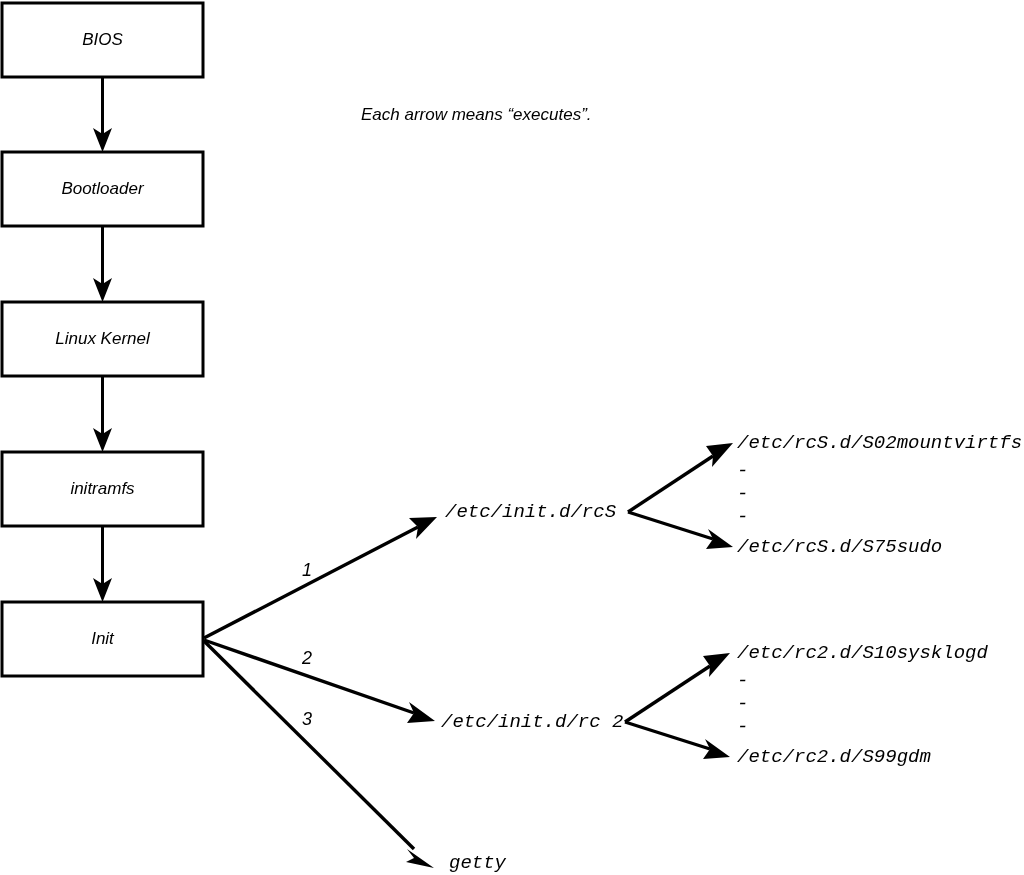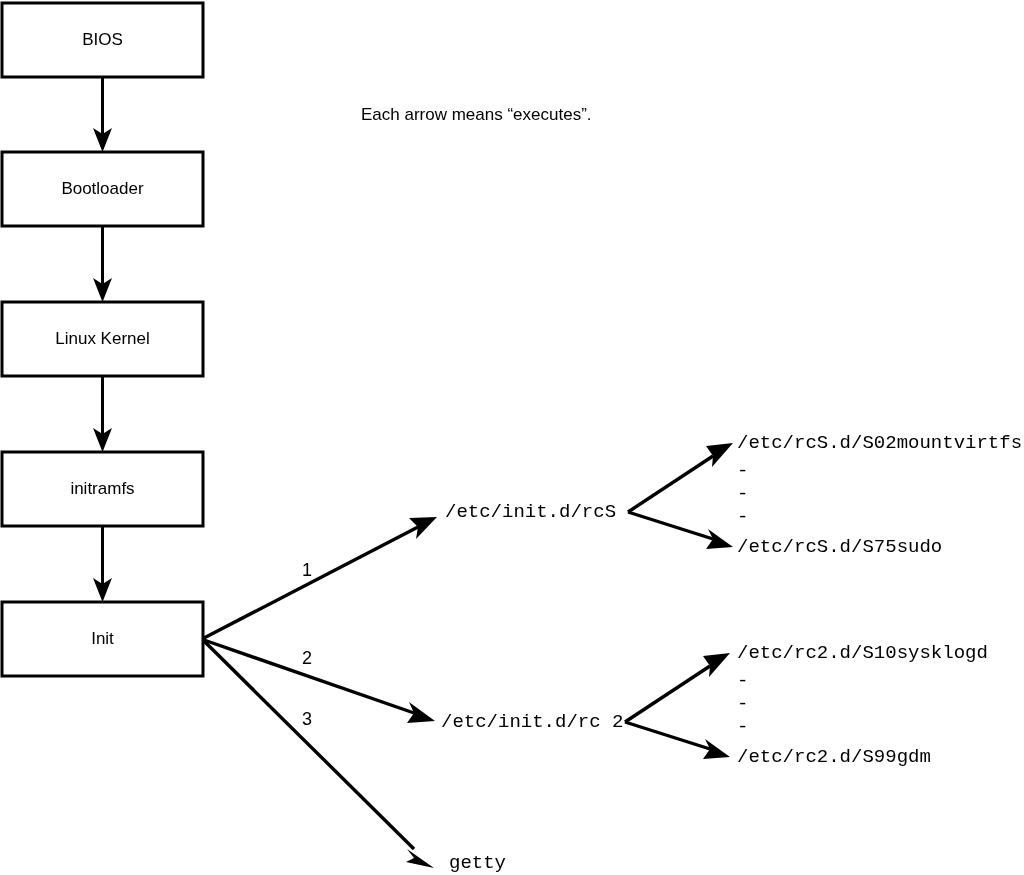--- a/index.html
+++ b/index.html
@@ -12,20 +12,21 @@
     width: 1024px;
     height: 875px;
     font-family: "Liberation Sans", sans-serif;
     overflow: hidden;
   }
   #diagram-root {
     position: relative;
     width: 1024px;
     height: 875px;
     background: #ffffff;
+    font-style: italic;
   }
   svg#boot-diagram {
     display: block;
     width: 1024px;
     height: 875px;
   }
   .box-rect {
     fill: #ffffff;
     stroke: #000000;
     stroke-width: 3;

